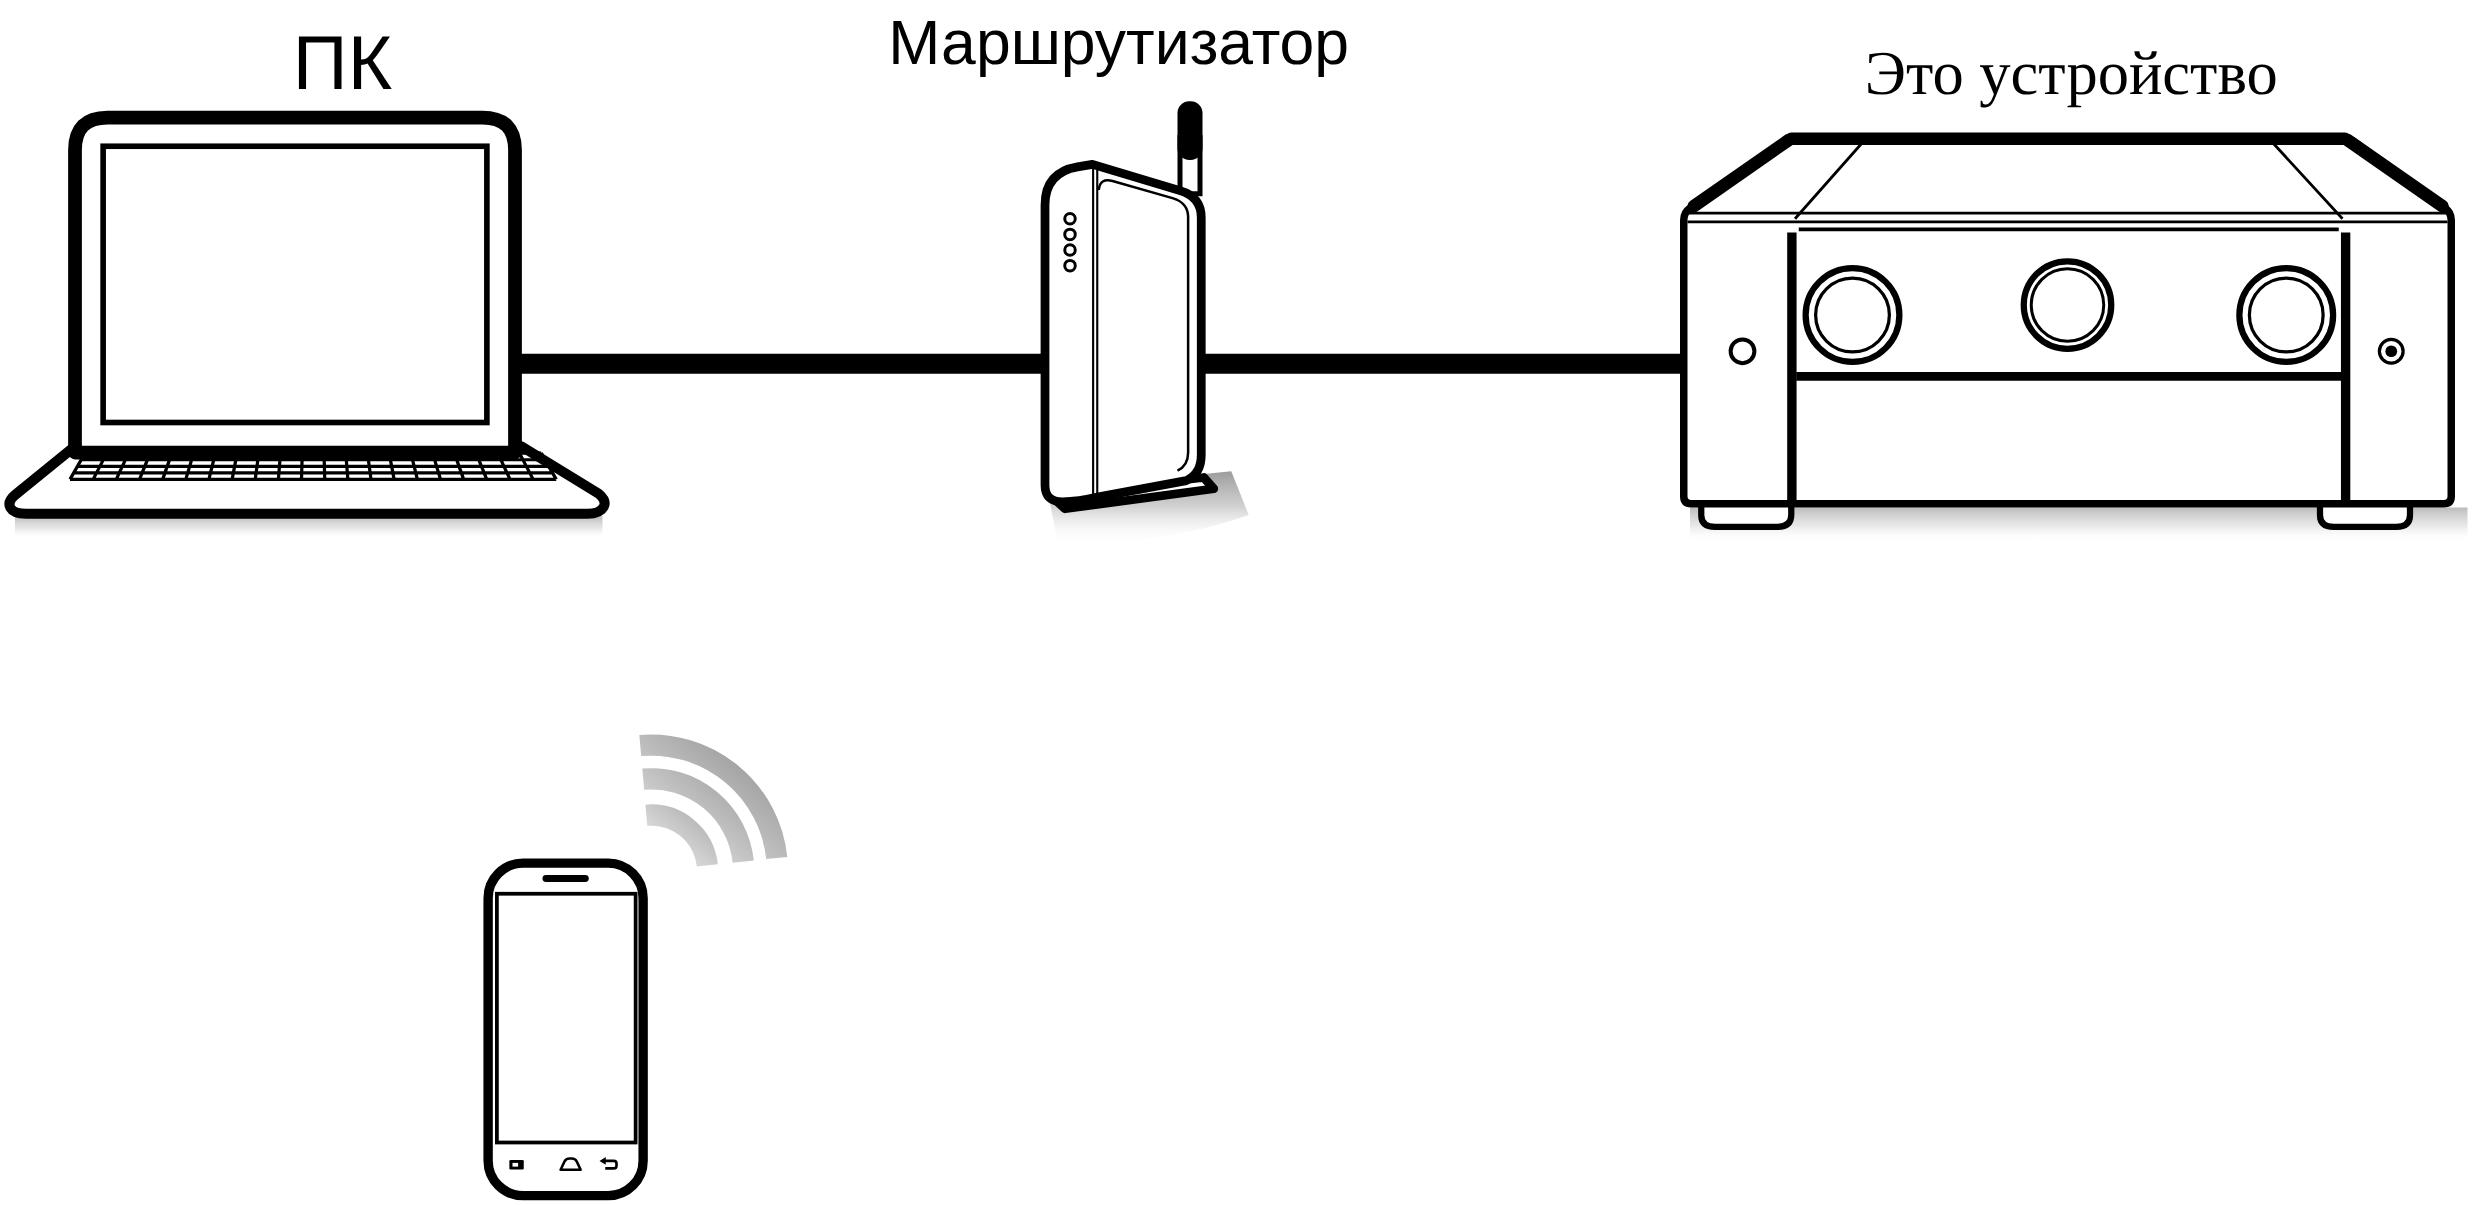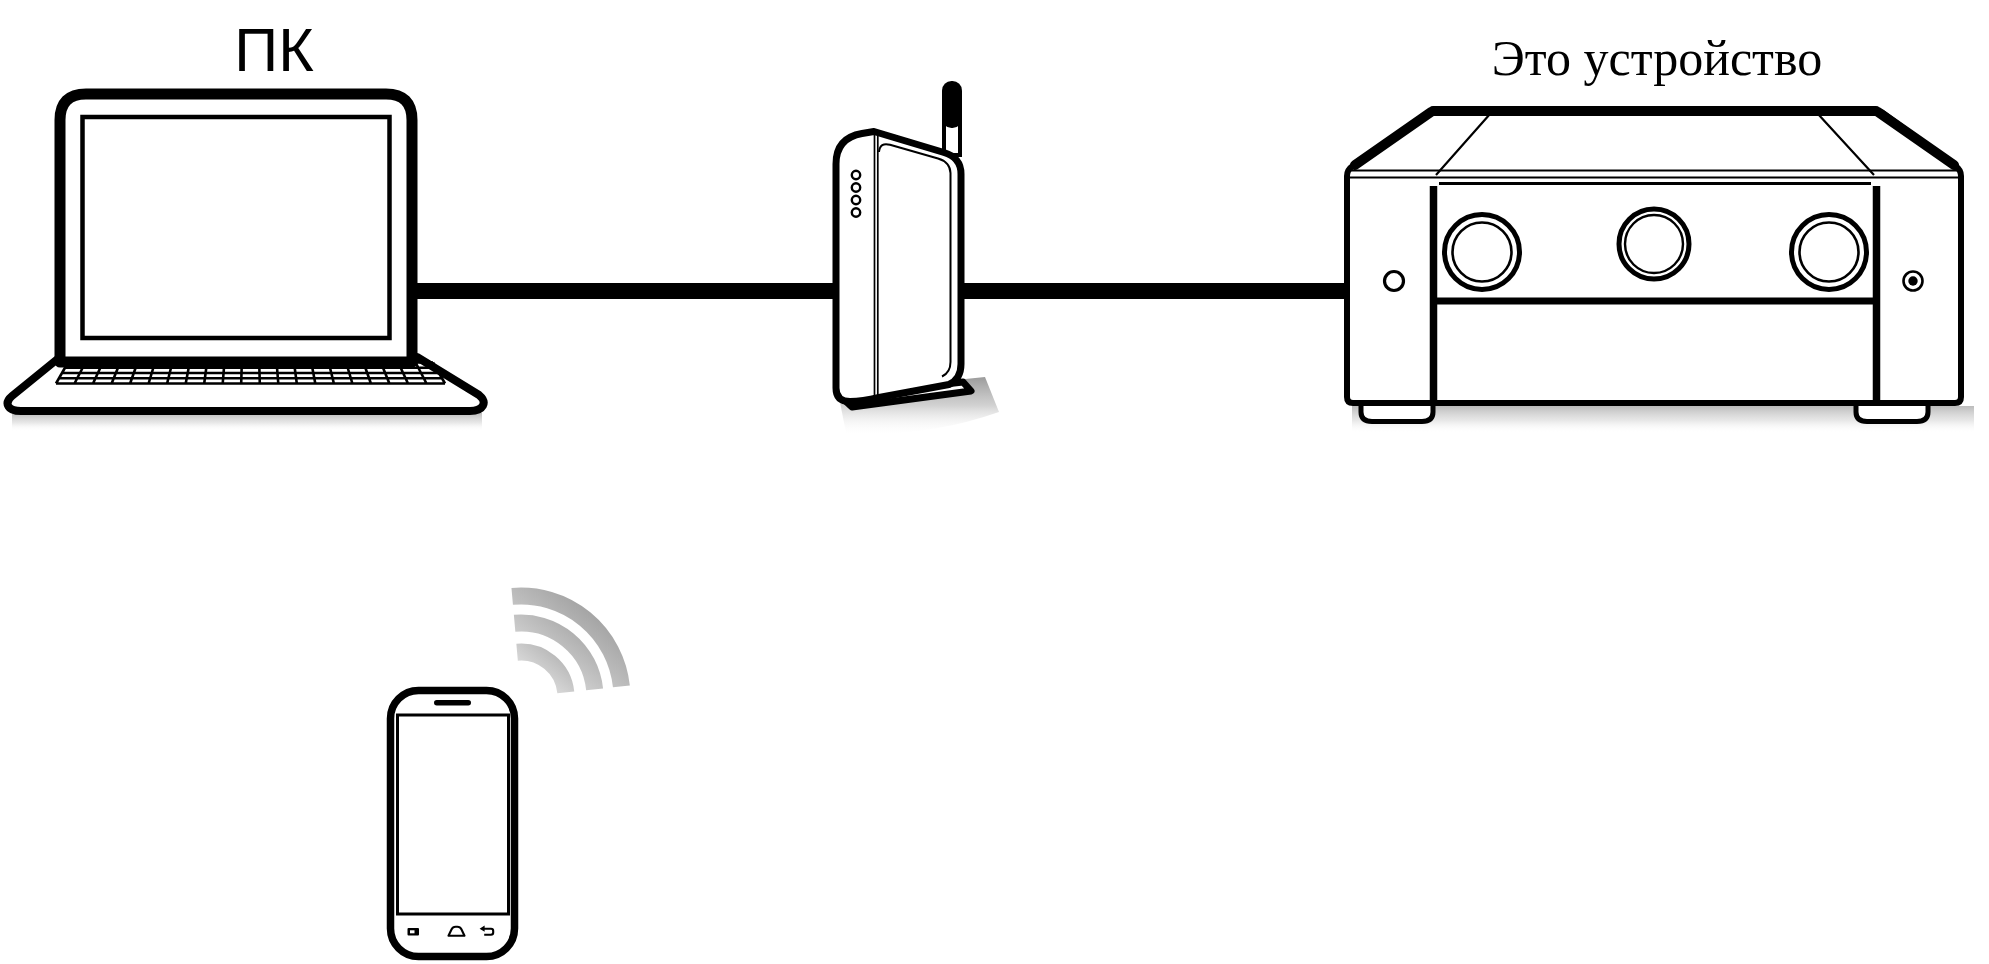--- a/index.html
+++ b/index.html
@@ -123,15 +123,16 @@
         <path d="M448.5,935.8 L451.6,929.2 Q452.8,926.8 455.6,926.8 L457.4,926.8 Q460.2,926.8 461.4,929.2 L464.5,935.8 Z" fill="none" stroke="#000" stroke-width="2.1" stroke-linejoin="round"></path>
         <g>
           <path d="M481.8,928.7 H491 Q493.2,928.7 493.2,930.9 V932.5 Q493.2,934.7 491,934.7 H484.2" fill="none" stroke="#000" stroke-width="2.1"></path>
           <path d="M484.6,925.6 L479.6,928.7 L484.6,931.8 Z" fill="#000"></path>
         </g>
       </g>
     </g>
   </svg>
 
   <div id="label-pc" class="dev-label">ПК</div>
+  <div id="label-router" class="dev-label">Маршрутизатор</div>
   <div id="label-device" class="dev-label">Это устройство</div>
 
 </div>
 
 </body></html>

